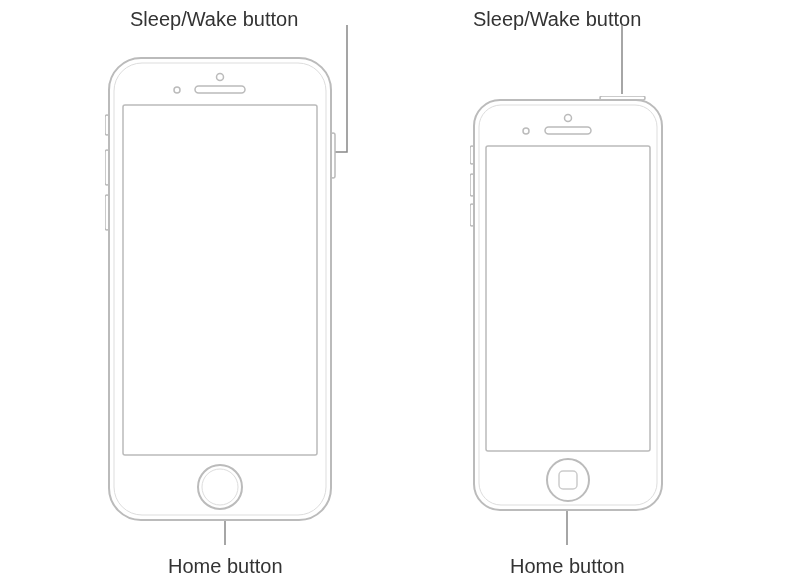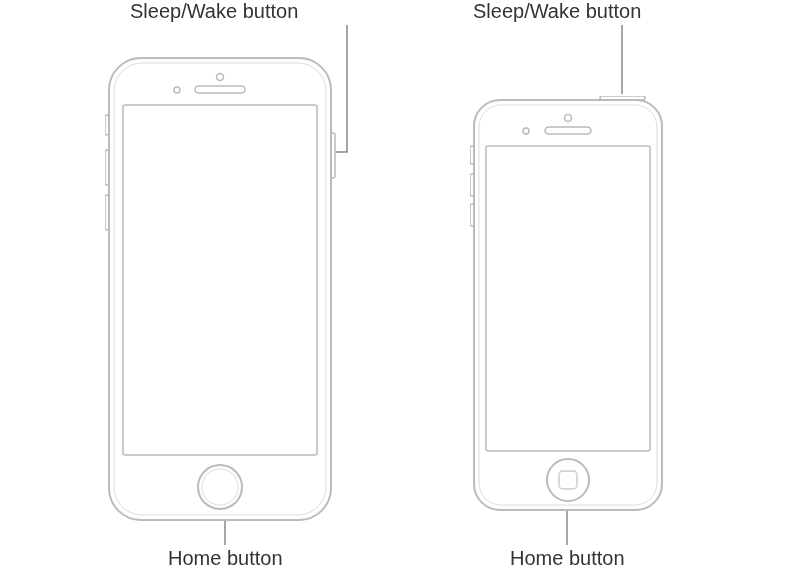--- a/index.html
+++ b/index.html
@@ -9,20 +9,21 @@
       background: #ffffff;
       font-family: -apple-system, "Helvetica Neue", Arial, sans-serif;
       position: relative;
       color: #333;
     }
     .label {
       position: absolute;
       font-size: 20px;
       color: #333;
       white-space: nowrap;
+      margin-top: 8px;
     }
     .callout-line {
       position: absolute;
       stroke: #888;
       stroke-width: 1.5;
       fill: none;
     }
     .phone-svg {
       position: absolute;
     }

